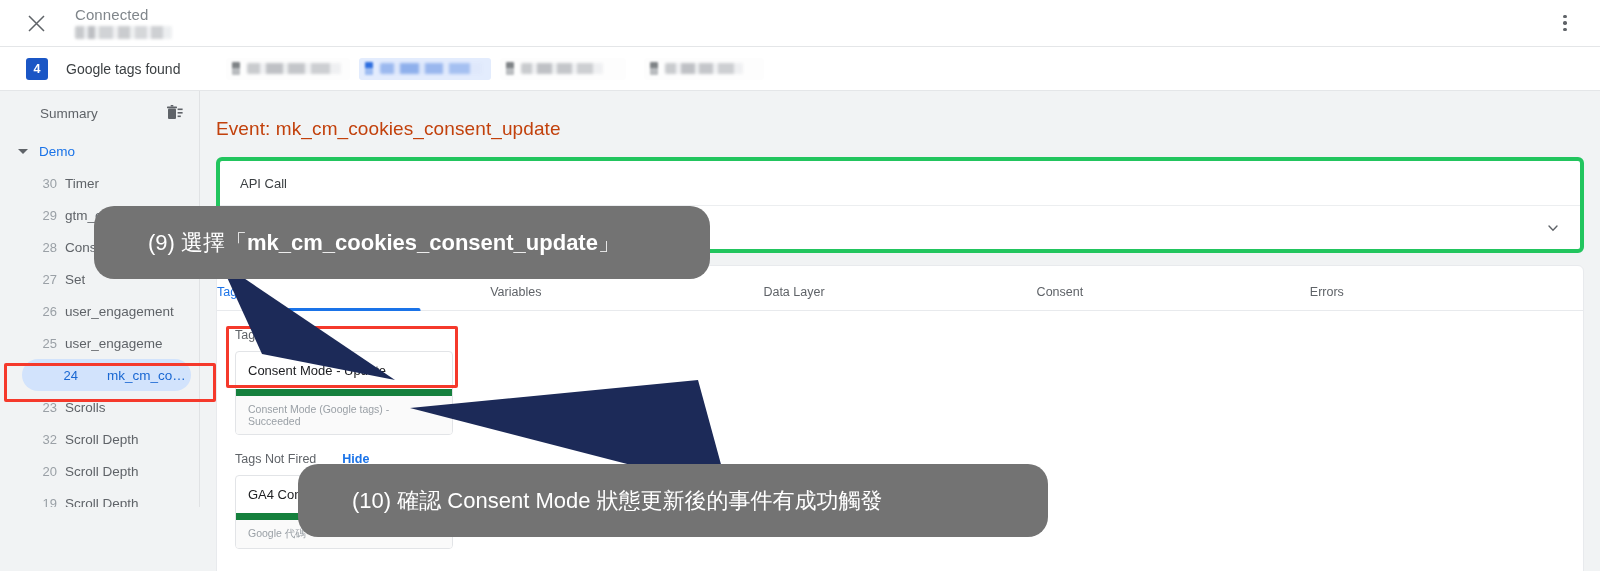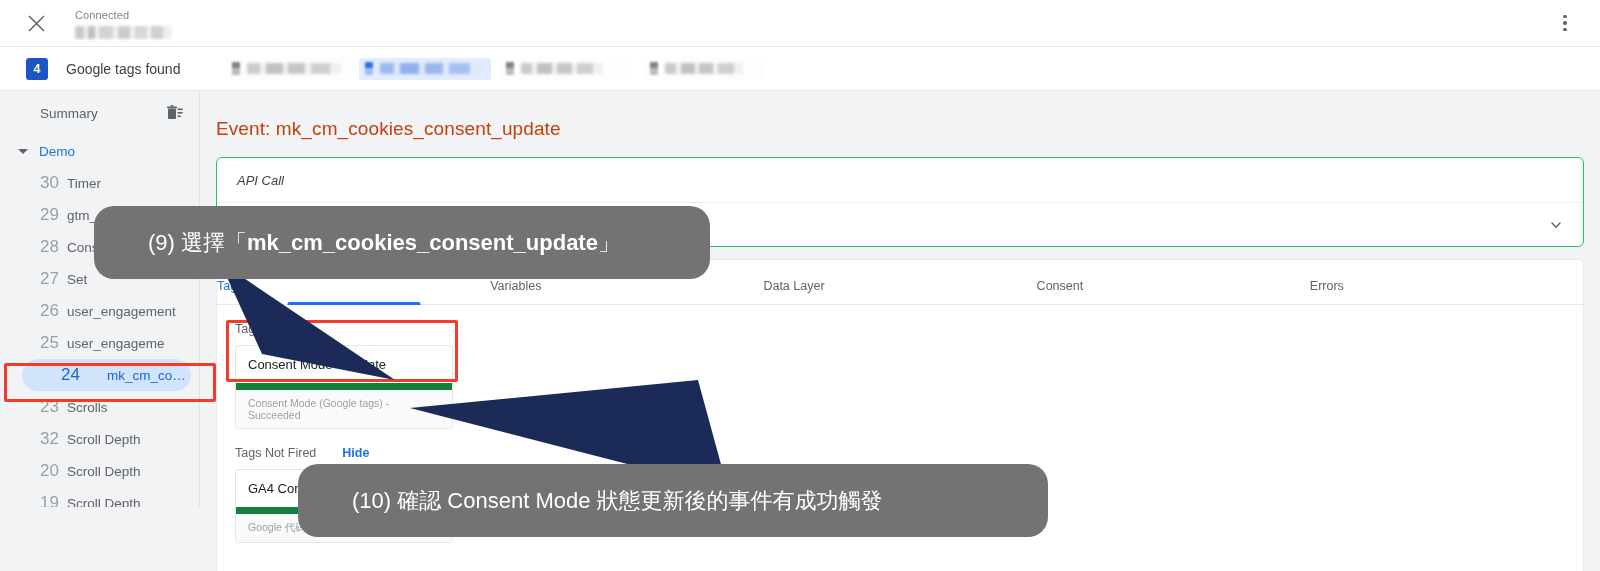--- a/index.html
+++ b/index.html
@@ -20,21 +20,21 @@
     display: flex; align-items: center;
   }
   .close-btn {
     width: 26px; height: 26px; margin-left: 23px;
     display: flex; align-items: center; justify-content: center;
     cursor: pointer; border-radius: 50%;
   }
   .close-btn svg { display: block; }
   .conn-block { margin-left: 26px; display: flex; flex-direction: column; justify-content: center; }
   .conn-label {
-    font-size: 11px; color: #80868b; letter-spacing: .1px; line-height: 14px;
+    font-size: 15px; color: #80868b; letter-spacing: .1px; line-height: 14px;
   }
   .conn-redacted {
     margin-top: 4px; width: 97px; height: 13px; border-radius: 2px;
     background:
       linear-gradient(90deg,
         #c5c7ca 0 9px, #eceef0 9px 13px, #babcc0 13px 20px, #eff1f2 20px 24px,
         #cfd1d4 24px 38px, #f0f1f3 38px 43px, #c8cacd 43px 55px, #eef0f1 55px 60px,
         #d3d5d8 60px 72px, #f1f2f4 72px 76px, #ccced1 76px 88px, #eceef0 88px 97px);
     filter: blur(1.4px);
     opacity: .95;
@@ -100,21 +100,21 @@
   .caret {
     width: 0; height: 0; border-left: 5px solid transparent; border-right: 5px solid transparent;
     border-top: 5.5px solid #5f6368; margin-right: 11px;
   }
   .sb-group-label { font-size: 13.5px; color: #1a73e8; font-weight: 400; }
   .sb-item {
     display: flex; align-items: center; gap: 8px; height: 32px;
     margin: 0 8px 0 22px; padding-left: 18px; border-radius: 16px; cursor: pointer;
     white-space: nowrap;
   }
-  .sb-item .num { font-size: 17px; color: #9aa0a6; min-width: 17px; }
+  .sb-item .num { font-size: 13px; color: #9aa0a6; min-width: 17px; text-align: right; }
   .sb-item .nm { font-size: 13.5px; color: #5f6368; overflow: hidden; text-overflow: ellipsis; }
   .sb-item.active { background: #d2e3fc; }
   .sb-item.active .num, .sb-item.active .nm { color: #1967d2; margin-left: 21px; }
   .code-badge {
     width: 13px; height: 13px; border-radius: 2px; background: #5f6368;
     color: #fff; font-size: 8px; display: inline-flex;
     align-items: center; justify-content: center; font-family: "Liberation Mono", monospace;
   }
 
   
@@ -125,22 +125,22 @@
 
   
   .main {
     position: absolute; left: 200px; top: 91px; width: 1400px; height: 480px;
     background: #f1f3f4; overflow: hidden;
   }
   .event-title {
     padding: 27px 0 0 16px; font-size: 19px; color: #c2410c; letter-spacing: .1px;
   }
   .card {
-    margin: 17px 16px 0 16px; background: #ffffff; border: 1px solid #22c55e;
-    border-radius: 6px; overflow: hidden; font-style: italic;
+    margin: 17px 16px 0 16px; background: #ffffff; border: 4px solid #22c55e;
+    border-radius: 6px; overflow: hidden;
   }
   .card-row {
     height: 44px; display: flex; align-items: center; padding: 0 20px;
     font-size: 13px; color: #3c4043;
   }
   .card-row.second { border-top: 1px solid #eceef0; justify-content: flex-end; }
   .chev { width: 14px; height: 14px; }
 
   .panel {
     margin: 12px 16px 0 16px; background: #ffffff; border: 1px solid #e8eaed;

